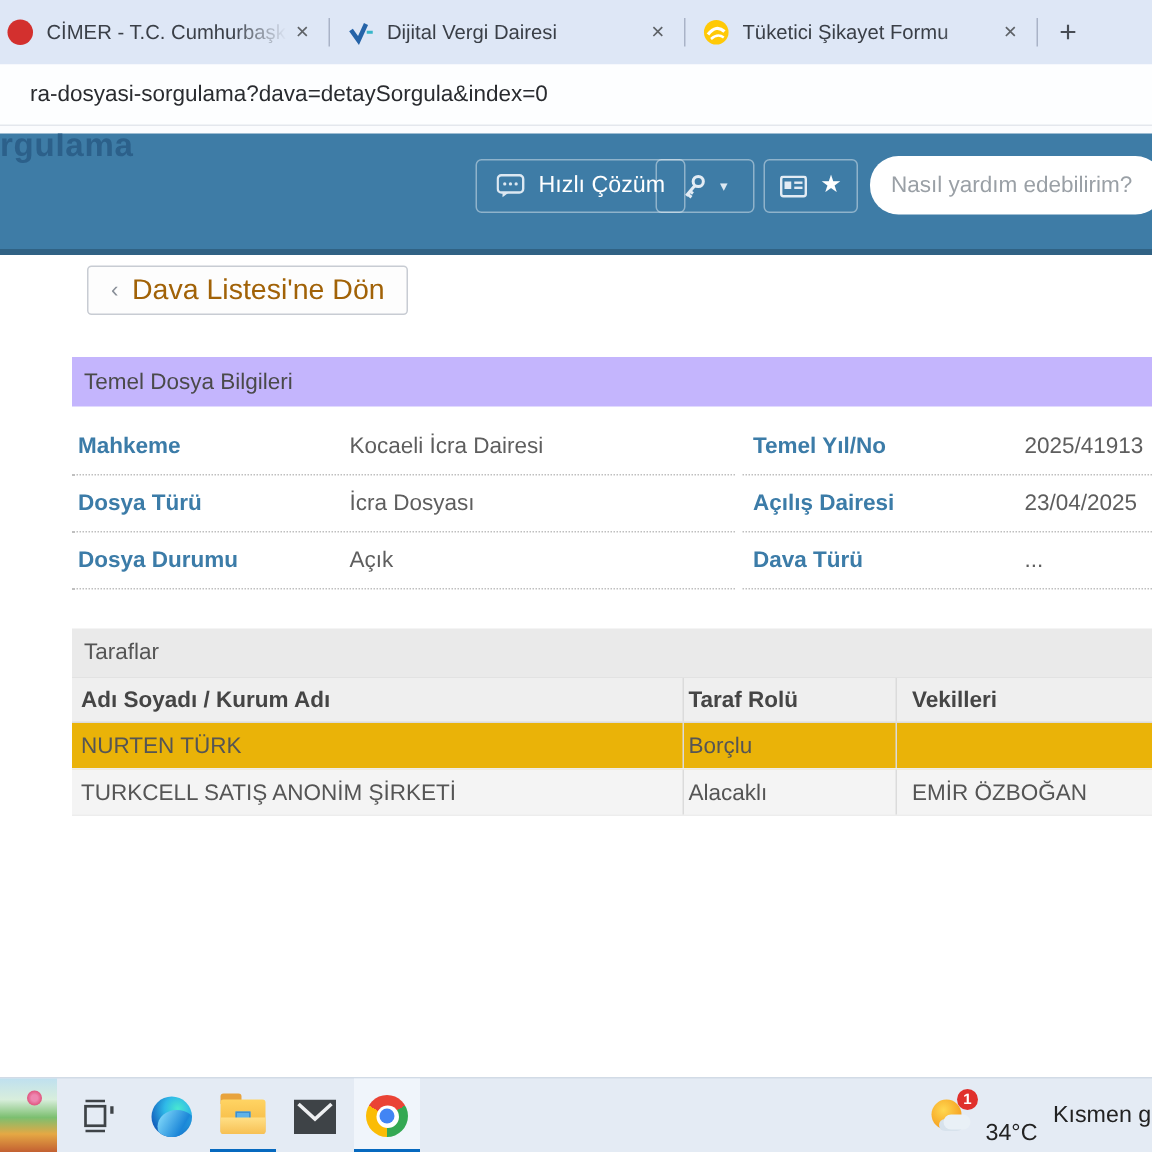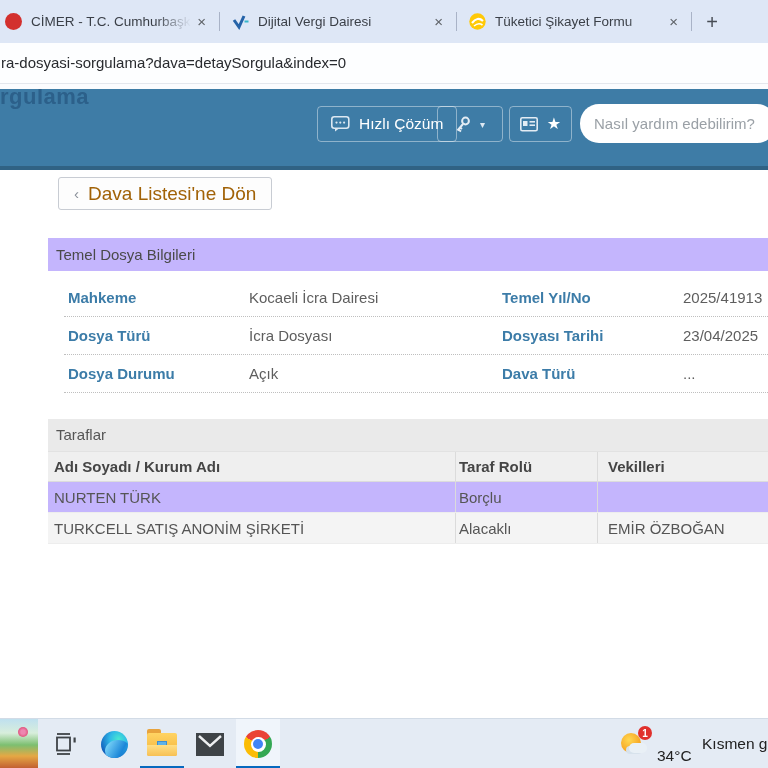--- a/index.html
+++ b/index.html
@@ -14,21 +14,21 @@
     -webkit-mask-image:linear-gradient(90deg,#000 78%,transparent);mask-image:linear-gradient(90deg,#000 78%,transparent);}
   .tab-close{font-size:15px;color:#5F6368;margin:0 12px 0 6px;cursor:pointer;line-height:1;}
   .tab-sep{position:absolute;top:12px;width:1px;height:19px;background:#A9B3C7;}
   .newtab{position:absolute;left:698px;top:8px;width:28px;height:28px;font-size:20px;color:#474C54;
     display:flex;align-items:center;justify-content:center;}
   .fav-cimer{border-radius:50%;background:#D3302E;}
   .fav-gib svg,.fav-tk svg{display:block;}
 
   
   .urlrow{position:absolute;left:0;top:43px;width:768px;height:41px;background:#FDFEFF;border-bottom:1px solid #E4E7ED;}
-  .urltext{position:absolute;left:1px;top:0;line-height:40px;font-size:15px;color:#292B2F;white-space:nowrap;}
+  .urltext{position:absolute;left:20px;top:0;line-height:40px;font-size:15px;color:#292B2F;white-space:nowrap;}
   .whitegap{position:absolute;left:0;top:84px;width:768px;height:5px;background:#FBFCFE;}
 
   
   .siteheader{position:absolute;left:0;top:89px;width:768px;height:77px;background:#3E7CA6;overflow:hidden;}
   .siteheader-edge{position:absolute;left:0;top:166px;width:768px;height:4px;background:#306284;}
   .ghost-title{position:absolute;left:0;top:-5px;font-size:22px;font-weight:700;color:#2C608A;letter-spacing:.5px;}
   .hbtn{position:absolute;top:17px;height:36px;border:1px solid rgba(255,255,255,.42);border-radius:4px;
     display:flex;align-items:center;justify-content:center;color:#fff;font-size:15.5px;gap:9px;}
   .hbtn svg{display:block;}
   .caret{font-size:10px;color:#DCE8F2;}
@@ -42,31 +42,31 @@
   .content{position:absolute;left:0;top:170px;width:768px;height:548px;background:#fff;}
   .backbtn{position:absolute;left:58px;top:7px;height:33px;padding:0 15px;background:#FDFDFD;
     border:1px solid #C8CCD3;border-radius:3px;display:flex;align-items:center;gap:9px;}
   .backbtn .chev{color:#8A9099;font-size:15px;}
   .backbtn .lbl{color:#a16207;font-size:19px;}
   .band{position:absolute;left:48px;width:720px;background:#c4b5fd;color:#4A4A4A;font-size:15px;padding-left:8px;}
   .band1{top:68px;height:33px;line-height:33px;}
   .band2{top:249px;height:32px;line-height:32px;background:#EAEAEA;color:#555;}
 
   .fields{position:absolute;top:109px;}
-  .fields.fl{left:64px;width:442px;}
+  .fields.fl{left:48px;width:442px;}
   .fields.fr{left:495px;width:273px;}
   .frow{height:38px;display:flex;align-items:center;border-bottom:1px dotted #BFBFBF;}
   .flabel{width:185px;flex:0 0 auto;color:#3C7CA8;font-weight:700;font-size:15px;padding-left:4px;}
   .fr .flabel{width:188px;padding-left:7px;}
   .fvalue{color:#5E5E5E;font-size:15px;white-space:nowrap;}
 
   .ptable{position:absolute;left:48px;top:281px;width:720px;font-size:15px;}
   .thead{display:flex;height:31px;background:#EFEFEF;border-top:1px solid #E2E2E2;border-bottom:1px solid #DCDCDC;
     font-weight:700;color:#454545;}
-  .trow{display:flex;height:31px;color:#555;border-bottom:1px solid #EDEDED;background:#c4b5fd;}
+  .trow{display:flex;height:31px;color:#555;border-bottom:1px solid #EDEDED;background:#eab308;}
   .trow.alt{background:#F4F4F4;}
   .tc{display:flex;align-items:center;white-space:nowrap;overflow:hidden;}
   .c1{width:407px;padding-left:6px;}
   .c2{width:142px;padding-left:3px;border-left:1px solid #DBDBDB;}
   .c3{width:158px;padding-left:10px;border-left:1px solid #DBDBDB;}
 
   
   .taskbar{position:absolute;left:0;top:718px;width:768px;height:50px;background:#E4EBF4;border-top:1px solid #D2DBE6;}
   .sh-tile{position:absolute;left:0;top:0;width:38px;height:50px;
     background:linear-gradient(180deg,#BFE0EF 0%,#D8EEDC 28%,#7CBF70 52%,#E5A844 74%,#C05A30 100%);}
@@ -210,21 +210,21 @@
         <span class="fvalue">Açık</span>
       </div>
     </div>
 
     <div class="fields fr">
       <div class="frow">
         <span class="flabel">Temel Yıl/No</span>
         <span class="fvalue">2025/41913</span>
       </div>
       <div class="frow">
-        <span class="flabel">Dosyası Tarihi</span>
+        <span class="flabel">Açılış Dairesi</span>
         <span class="fvalue">23/04/2025</span>
       </div>
       <div class="frow">
         <span class="flabel">Dava Türü</span>
         <span class="fvalue">...</span>
       </div>
     </div>
 
     <div class="band band2">Taraflar</div>
 

